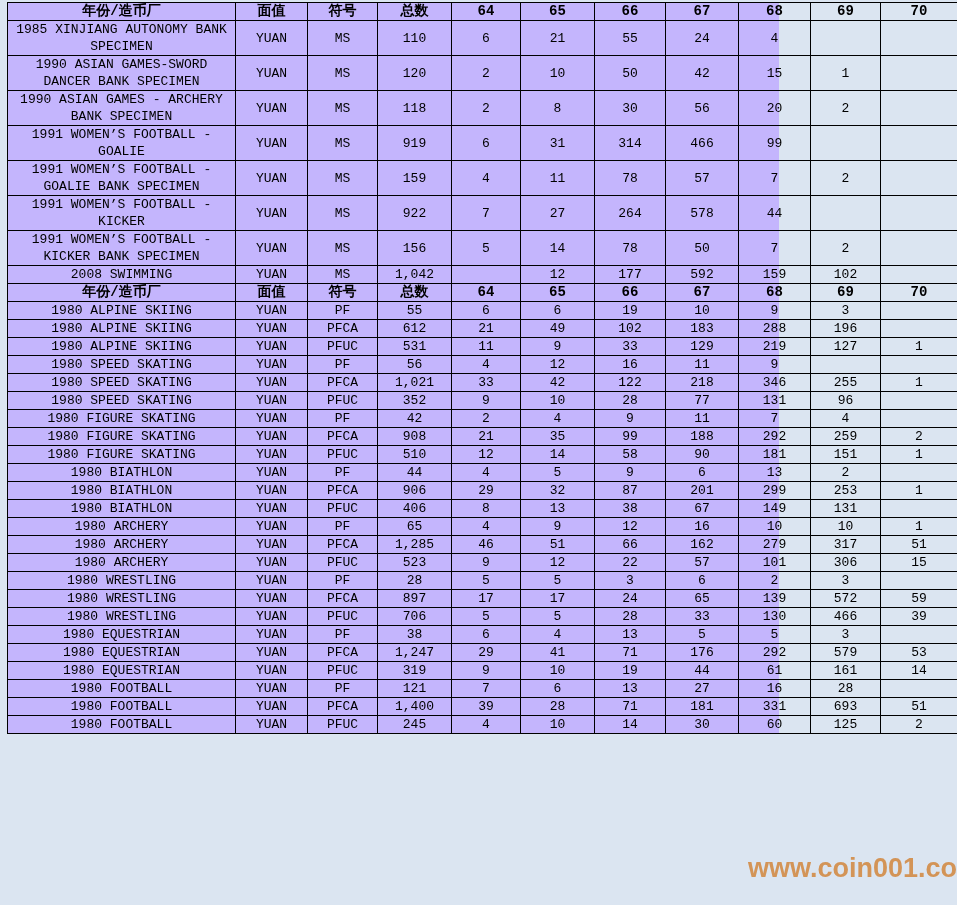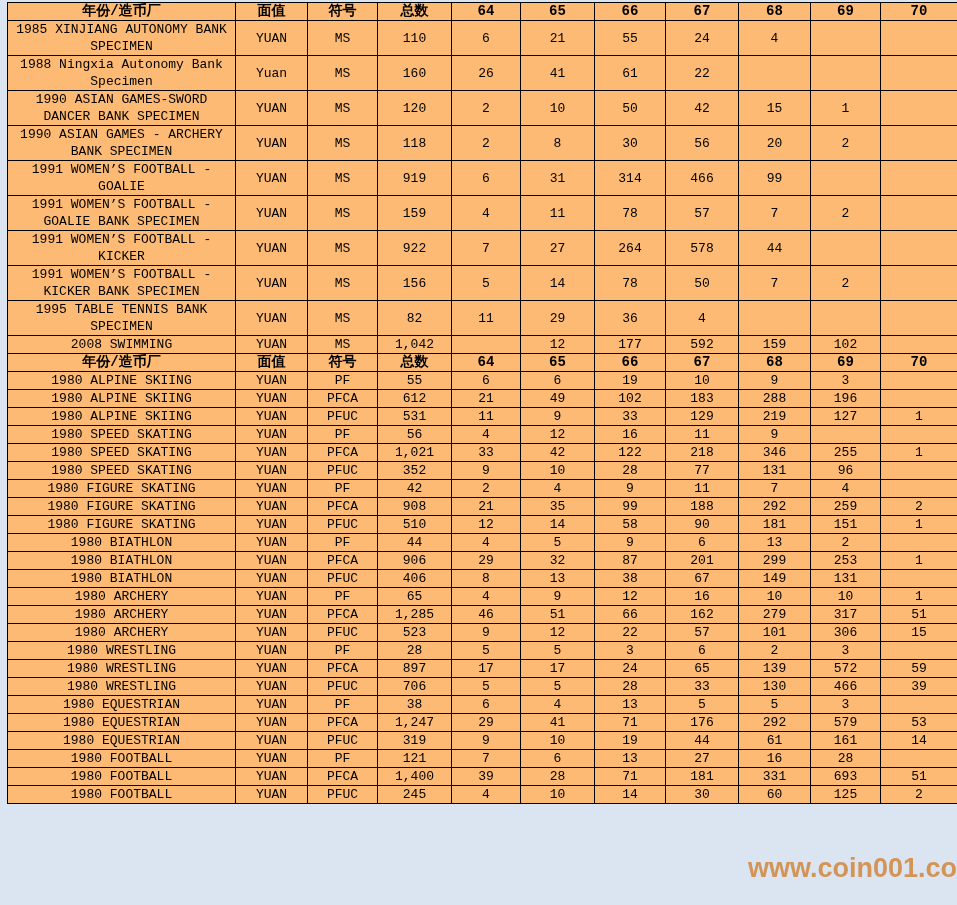--- a/index.html
+++ b/index.html
@@ -4,22 +4,22 @@
 <style>
   html, body {
     margin: 0; padding: 0;
     width: 957px; height: 905px;
     background: #DBE5F1;
     overflow: hidden;
   }
   .sheet {
     position: absolute;
     left: 7px; top: 2px;
-    width: 950px;
-    background: #fdba74;
+    width: 772px;
+    background: #c4b5fd;
   }
   table.grading {
     border-collapse: collapse;
     table-layout: fixed;
     width: 950px;
     font-family: "Liberation Mono", "DejaVu Sans Mono", monospace;
     font-size: 13px;
     color: #000000;
   }
   table.grading td {
@@ -88,33 +88,20 @@
           <td>110</td>
           <td>6</td>
           <td>21</td>
           <td>55</td>
           <td>24</td>
           <td>4</td>
           <td></td>
           <td></td>
         </tr>
         <tr>
-          <td>1988 Ningxia Autonomy Bank Specimen</td>
-          <td>Yuan</td>
-          <td>MS</td>
-          <td>160</td>
-          <td>26</td>
-          <td>41</td>
-          <td>61</td>
-          <td>22</td>
-          <td></td>
-          <td></td>
-          <td></td>
-        </tr>
-        <tr>
           <td>1990 ASIAN GAMES-SWORD DANCER BANK SPECIMEN</td>
           <td>YUAN</td>
           <td>MS</td>
           <td>120</td>
           <td>2</td>
           <td>10</td>
           <td>50</td>
           <td>42</td>
           <td>15</td>
           <td>1</td>
@@ -176,33 +163,20 @@
           <td>1991 WOMEN’S FOOTBALL - KICKER BANK SPECIMEN</td>
           <td>YUAN</td>
           <td>MS</td>
           <td>156</td>
           <td>5</td>
           <td>14</td>
           <td>78</td>
           <td>50</td>
           <td>7</td>
           <td>2</td>
-          <td></td>
-        </tr>
-        <tr>
-          <td>1995 TABLE TENNIS BANK SPECIMEN</td>
-          <td>YUAN</td>
-          <td>MS</td>
-          <td>82</td>
-          <td>11</td>
-          <td>29</td>
-          <td>36</td>
-          <td>4</td>
-          <td></td>
-          <td></td>
           <td></td>
         </tr>
         <tr>
           <td>2008 SWIMMING</td>
           <td>YUAN</td>
           <td>MS</td>
           <td>1,042</td>
           <td></td>
           <td>12</td>
           <td>177</td>

